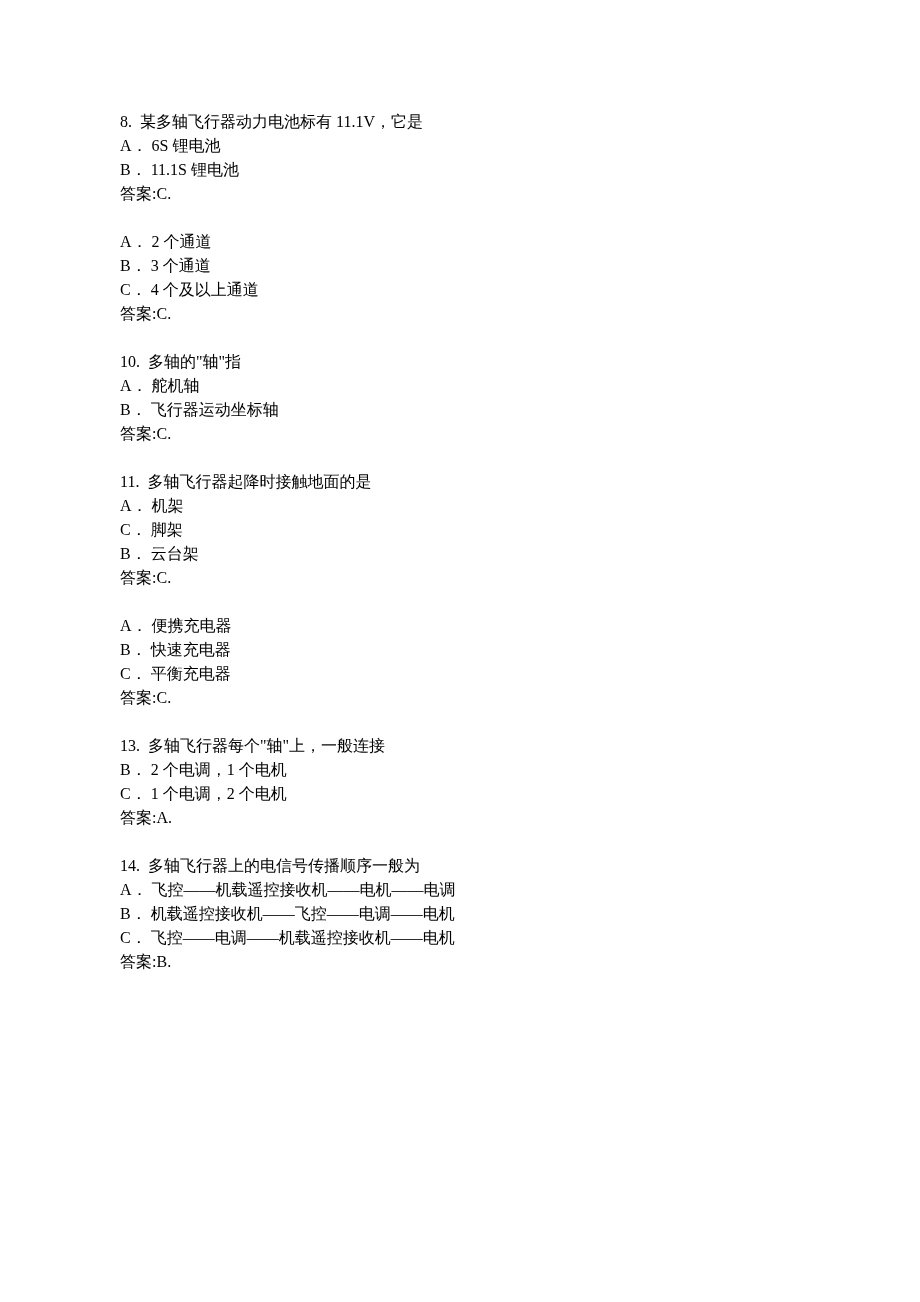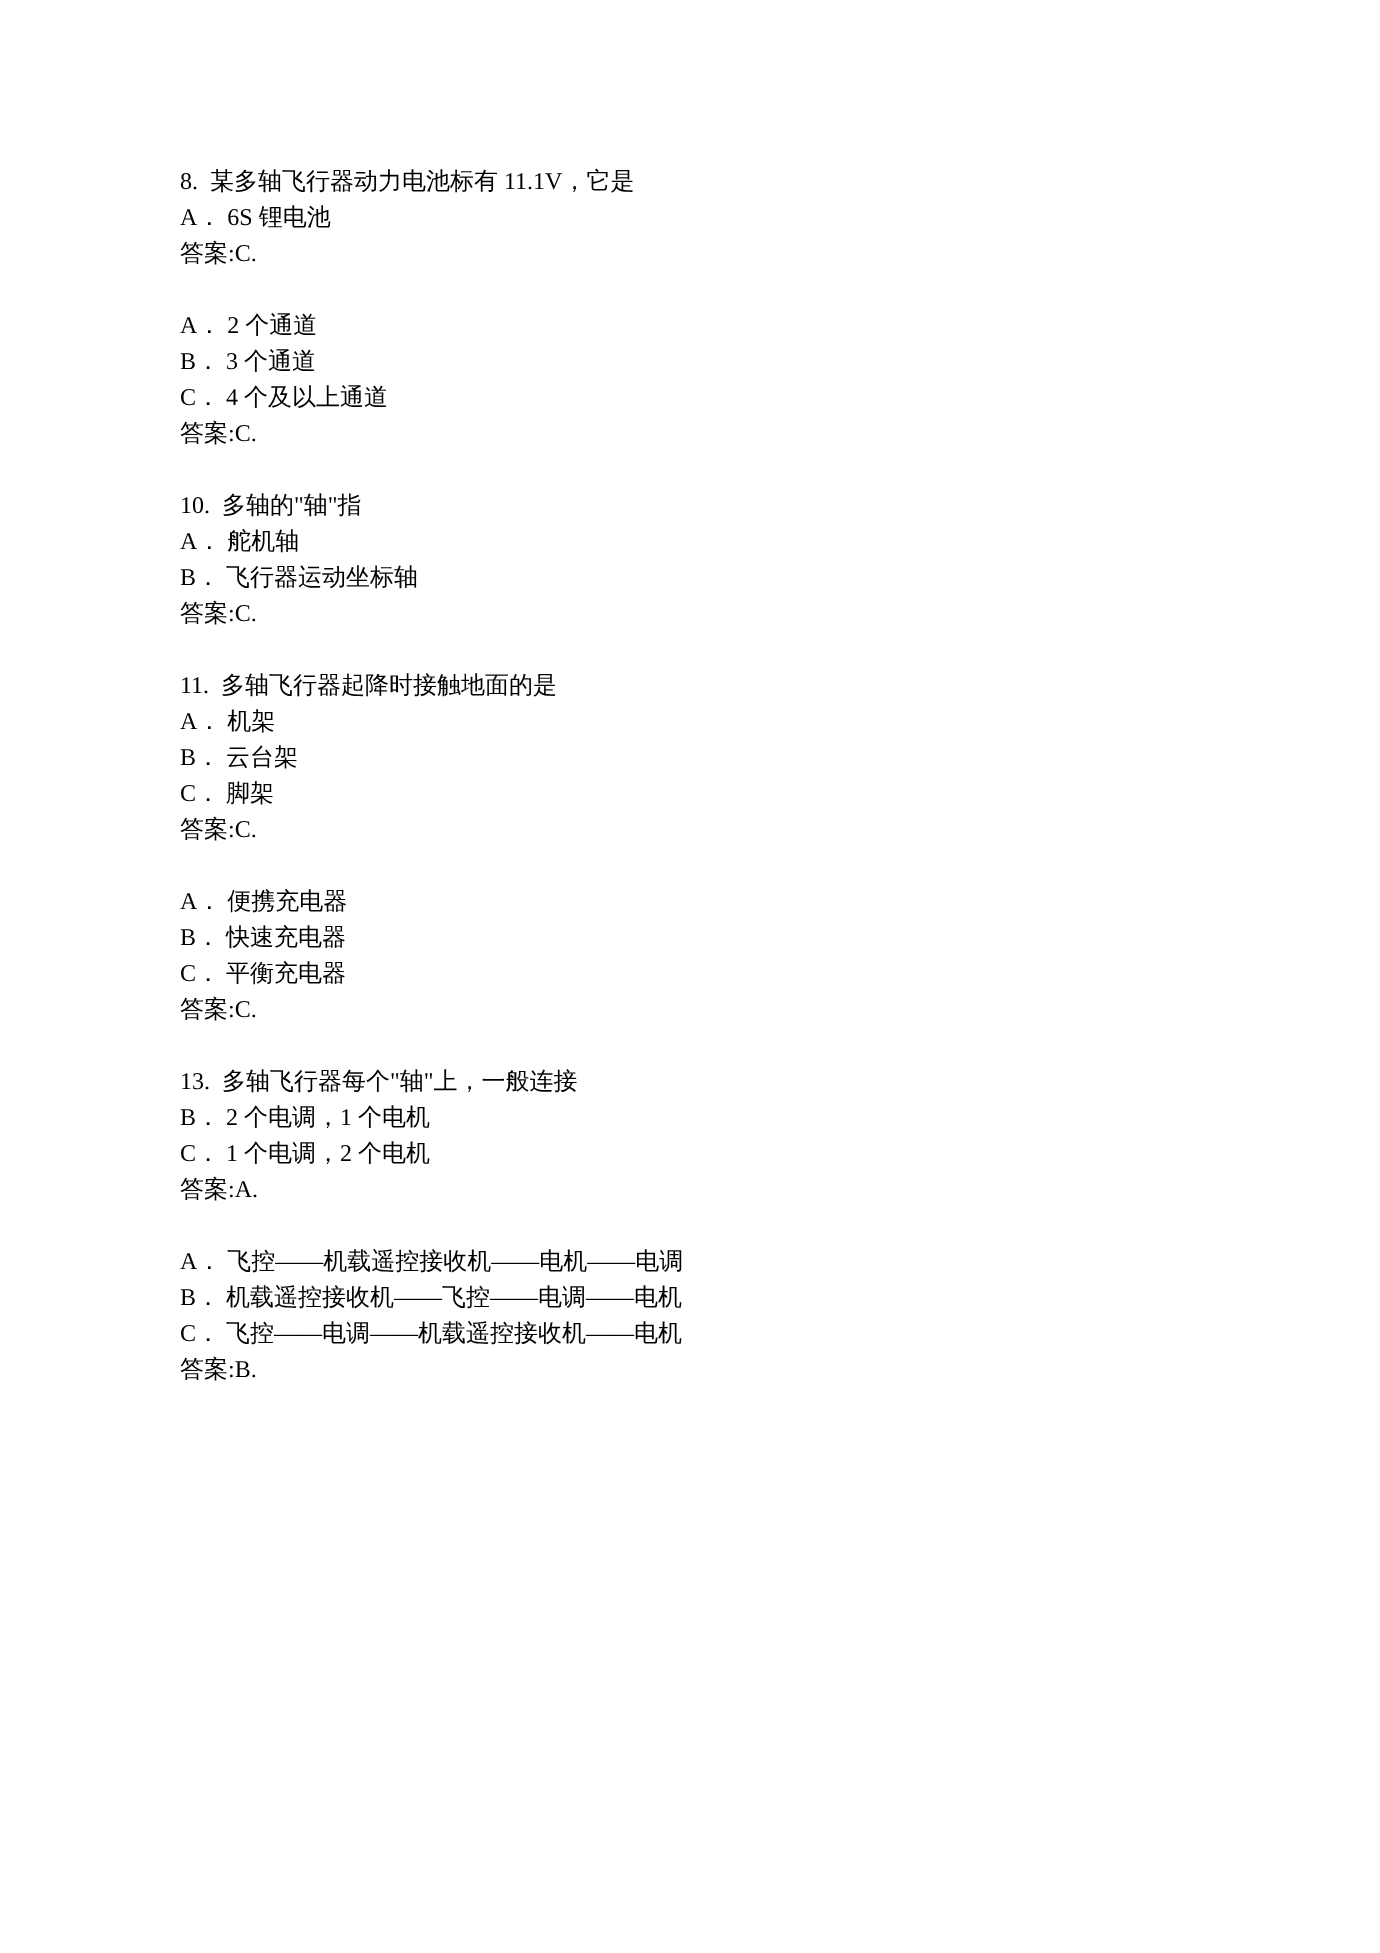--- a/index.html
+++ b/index.html
@@ -25,53 +25,55 @@
   }
 </style>
 </head>
 <body>
 
 <div class="page">
   <div id="questions-container">
       <div class="question-block">
         <div class="line"><span>8.</span>  <span>某多轴飞行器动力电池标有 11.1V，它是</span></div>
         <div class="line"><span>A．</span> <span>6S 锂电池</span></div>
+        <div class="line"><span>B．</span> <span>11.1S 锂电池</span></div>
         <div class="line"><span>答案:</span><span>C.</span></div>
       </div>
       <div class="question-block">
         <div class="line"><span>A．</span> <span>2 个通道</span></div>
         <div class="line"><span>B．</span> <span>3 个通道</span></div>
         <div class="line"><span>C．</span> <span>4 个及以上通道</span></div>
         <div class="line"><span>答案:</span><span>C.</span></div>
       </div>
       <div class="question-block">
         <div class="line"><span>10.</span>  <span>多轴的"轴"指</span></div>
         <div class="line"><span>A．</span> <span>舵机轴</span></div>
         <div class="line"><span>B．</span> <span>飞行器运动坐标轴</span></div>
         <div class="line"><span>答案:</span><span>C.</span></div>
       </div>
       <div class="question-block">
         <div class="line"><span>11.</span>  <span>多轴飞行器起降时接触地面的是</span></div>
         <div class="line"><span>A．</span> <span>机架</span></div>
+        <div class="line"><span>C．</span> <span>脚架</span></div>
         <div class="line"><span>B．</span> <span>云台架</span></div>
-        <div class="line"><span>C．</span> <span>脚架</span></div>
         <div class="line"><span>答案:</span><span>C.</span></div>
       </div>
       <div class="question-block">
         <div class="line"><span>A．</span> <span>便携充电器</span></div>
         <div class="line"><span>B．</span> <span>快速充电器</span></div>
         <div class="line"><span>C．</span> <span>平衡充电器</span></div>
         <div class="line"><span>答案:</span><span>C.</span></div>
       </div>
       <div class="question-block">
         <div class="line"><span>13.</span>  <span>多轴飞行器每个"轴"上，一般连接</span></div>
         <div class="line"><span>B．</span> <span>2 个电调，1 个电机</span></div>
         <div class="line"><span>C．</span> <span>1 个电调，2 个电机</span></div>
         <div class="line"><span>答案:</span><span>A.</span></div>
       </div>
       <div class="question-block">
+        <div class="line"><span>14.</span>  <span>多轴飞行器上的电信号传播顺序一般为</span></div>
         <div class="line"><span>A．</span> <span>飞控——机载遥控接收机——电机——电调</span></div>
         <div class="line"><span>B．</span> <span>机载遥控接收机——飞控——电调——电机</span></div>
         <div class="line"><span>C．</span> <span>飞控——电调——机载遥控接收机——电机</span></div>
         <div class="line"><span>答案:</span><span>B.</span></div>
       </div>
     </div>
 </div>
 
 </body></html>

